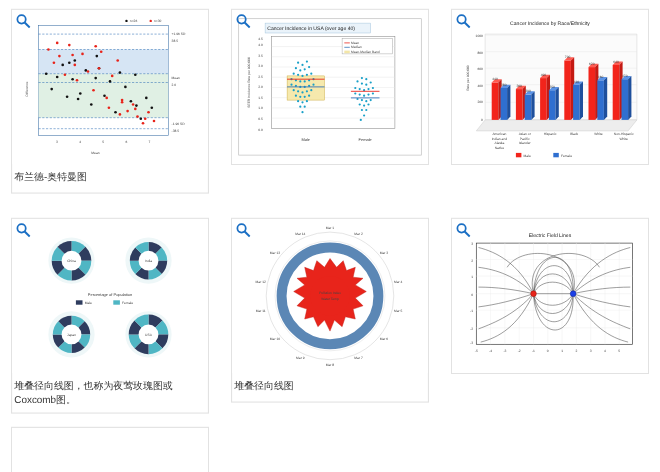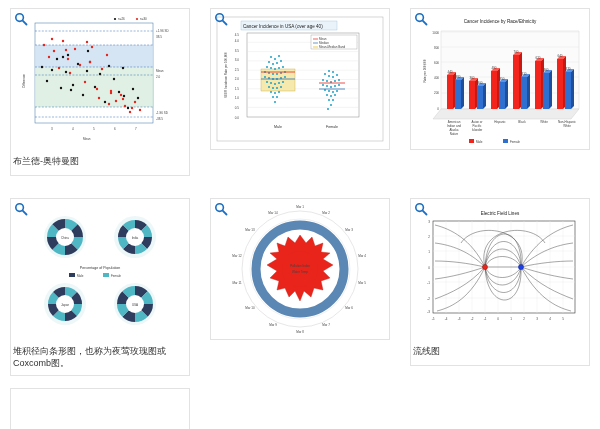--- a/index.html
+++ b/index.html
@@ -474,21 +474,21 @@
               <path d="M124 105 L124 123 A18 18 0 0 1 111.3 117.7 Z" fill="#2e3c5e"></path>
               <path d="M124 105 L111.3 117.7 A18 18 0 0 1 106 105 Z" fill="#4fb6c4"></path>
               <path d="M124 105 L106 105 A18 18 0 0 1 111.3 92.3 Z" fill="#2e3c5e"></path>
               <path d="M124 105 L111.3 92.3 A18 18 0 0 1 124 87 Z" fill="#4fb6c4"></path>
             </g>
             <circle cx="124" cy="105" r="9" fill="#ffffff"></circle>
             <text class="tiny" x="124" y="106.5" text-anchor="middle">USA</text>
           </g>
         </svg>
       </div>
-      <div class="caption">堆积径向条形图，也称为夜莺玫瑰图或Coxcomb图。</div>
+      <div class="caption">堆叠径向线图，也称为夜莺玫瑰图或Coxcomb图。</div>
     </div>
   </div>
 
   <div class="cell">
     <div class="card">
       <span class="mag">
         <svg viewBox="0 0 14 14" width="14" height="14">
             <circle cx="5.6" cy="5.6" r="3.8" fill="none" stroke="#1b6fc4" stroke-width="1.6"></circle>
             <line x1="8.4" y1="8.4" x2="13" y2="13" stroke="#1b6fc4" stroke-width="1.8"></line>
           </svg>
@@ -518,20 +518,21 @@
             <text class="tiny" x="89" y="134" text-anchor="middle">Mar 8</text>
             <text class="tiny" x="62" y="127" text-anchor="middle">Mar 9</text>
             <text class="tiny" x="39" y="110" text-anchor="middle">Mar 10</text>
             <text class="tiny" x="26" y="85" text-anchor="middle">Mar 11</text>
             <text class="tiny" x="26" y="58" text-anchor="middle">Mar 12</text>
             <text class="tiny" x="39" y="32" text-anchor="middle">Mar 13</text>
             <text class="tiny" x="62" y="15" text-anchor="middle">Mar 14</text>
           </g>
         </svg>
       </div>
+      <div class="caption">堆叠径向线图</div>
     </div>
   </div>
 
   <div class="cell">
     <div class="card">
       <span class="mag">
         <svg viewBox="0 0 14 14" width="14" height="14">
             <circle cx="5.6" cy="5.6" r="3.8" fill="none" stroke="#1b6fc4" stroke-width="1.6"></circle>
             <line x1="8.4" y1="8.4" x2="13" y2="13" stroke="#1b6fc4" stroke-width="1.8"></line>
           </svg>
@@ -603,21 +604,20 @@
             <text class="tiny" x="19" y="24" text-anchor="end">3</text>
             <text class="tiny" x="19" y="39" text-anchor="end">2</text>
             <text class="tiny" x="19" y="54" text-anchor="end">1</text>
             <text class="tiny" x="19" y="70" text-anchor="end">0</text>
             <text class="tiny" x="19" y="85" text-anchor="end">-1</text>
             <text class="tiny" x="19" y="101" text-anchor="end">-2</text>
             <text class="tiny" x="19" y="114" text-anchor="end">-3</text>
           </g>
         </svg>
       </div>
-      <div class="caption">流线图</div>
     </div>
   </div>
 
   <div class="cell wrap-last">
     <div class="card" style="height:44px;overflow:hidden;">
       <div class="thumb" style="height:44px;">
         <svg class="plot" viewBox="0 0 178 44" width="178" height="44">
           <rect x="0" y="0" width="178" height="44" fill="#ffffff"></rect>
           <rect x="0" y="0" width="178" height="3" fill="#ffffff"></rect>
         </svg>

